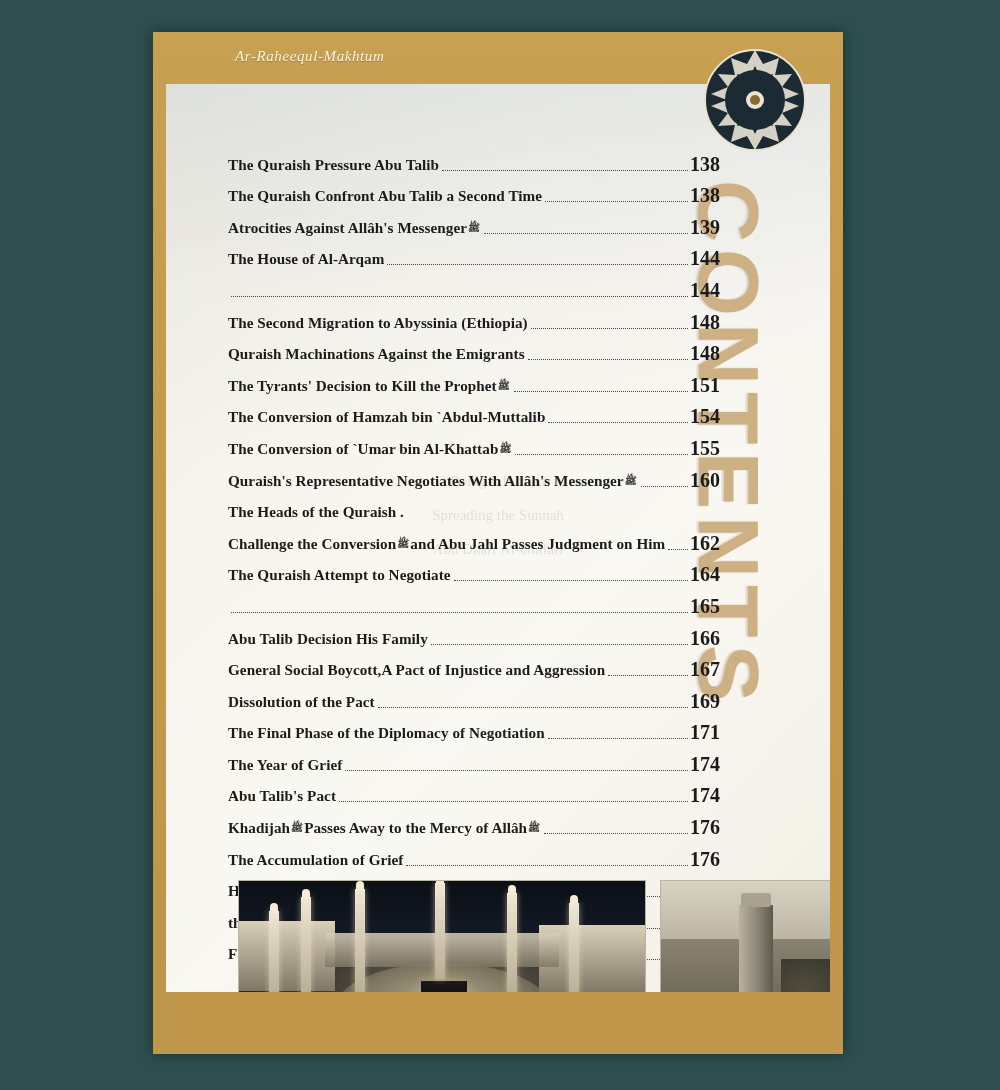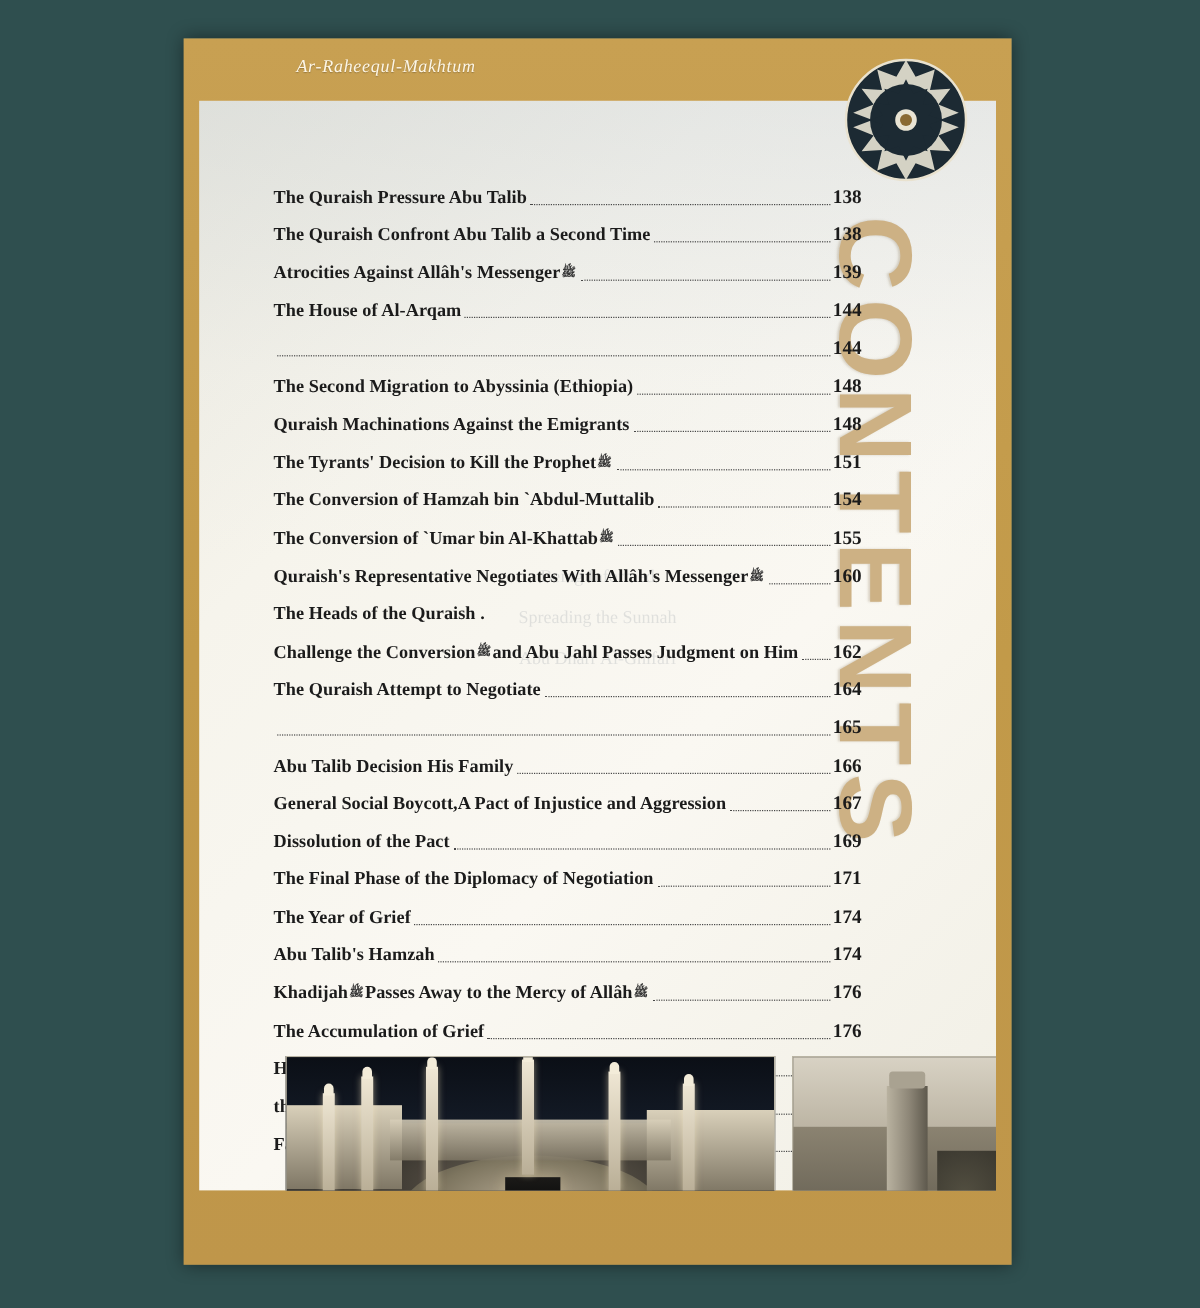--- a/index.html
+++ b/index.html
@@ -22,21 +22,21 @@
     height: 1022px;
     background: #c9a14a;
     background: linear-gradient(180deg, #c8a052 0%, #c29a49 50%, #bf964a 100%);
     box-shadow: 0 0 14px rgba(0,0,0,0.45);
     overflow: hidden;
   }
 
   
   .top-band {
     position: absolute;
-    left: 12px; top: 0;
+    left: 0; top: 0;
     width: 557px;
     height: 52px;
   }
   .running-title {
     position: absolute;
     left: 82px;
     top: 16px;
     color: #fdf6e6;
     font-family: "Liberation Serif", serif;
     font-style: italic;
@@ -134,22 +134,23 @@
   }
   .toc-dots {
     flex: 1 1 auto;
     margin: 0 2px 3px 3px;
     border-bottom: 1.5px dotted #474747;
     height: 1px;
     min-width: 4px;
   }
   .toc-page {
     white-space: nowrap;
+    text-align: right;
     min-width: 26px;
-    font-size: 16px;
+    font-size: 20px;
   }
   .toc-row.nodots .toc-dots { border-bottom: none; }
   .sym {
     font-size: 11px;
     color: #333;
     padding: 0 1px;
     vertical-align: 2px;
   }
 
   
@@ -333,21 +334,21 @@
           <span class="toc-title">The Final Phase of the Diplomacy of Negotiation</span>
           <span class="toc-dots"></span>
           <span class="toc-page">171</span>
         </div>
         <div class="toc-row">
           <span class="toc-title">The Year of Grief</span>
           <span class="toc-dots"></span>
           <span class="toc-page">174</span>
         </div>
         <div class="toc-row">
-          <span class="toc-title">Abu Talib's Hamzah</span>
+          <span class="toc-title">Abu Talib's Pact</span>
           <span class="toc-dots"></span>
           <span class="toc-page">174</span>
         </div>
         <div class="toc-row">
           <span class="toc-title">Khadijah</span>
           <span class="sym" style="font-size: 10px;"> ﷺ </span>
           <span class="toc-title">Passes Away to the Mercy of Allâh</span>
           <span class="sym" style="font-size: 10px;"> ﷺ </span>
           <span class="toc-dots"></span>
           <span class="toc-page">176</span>

